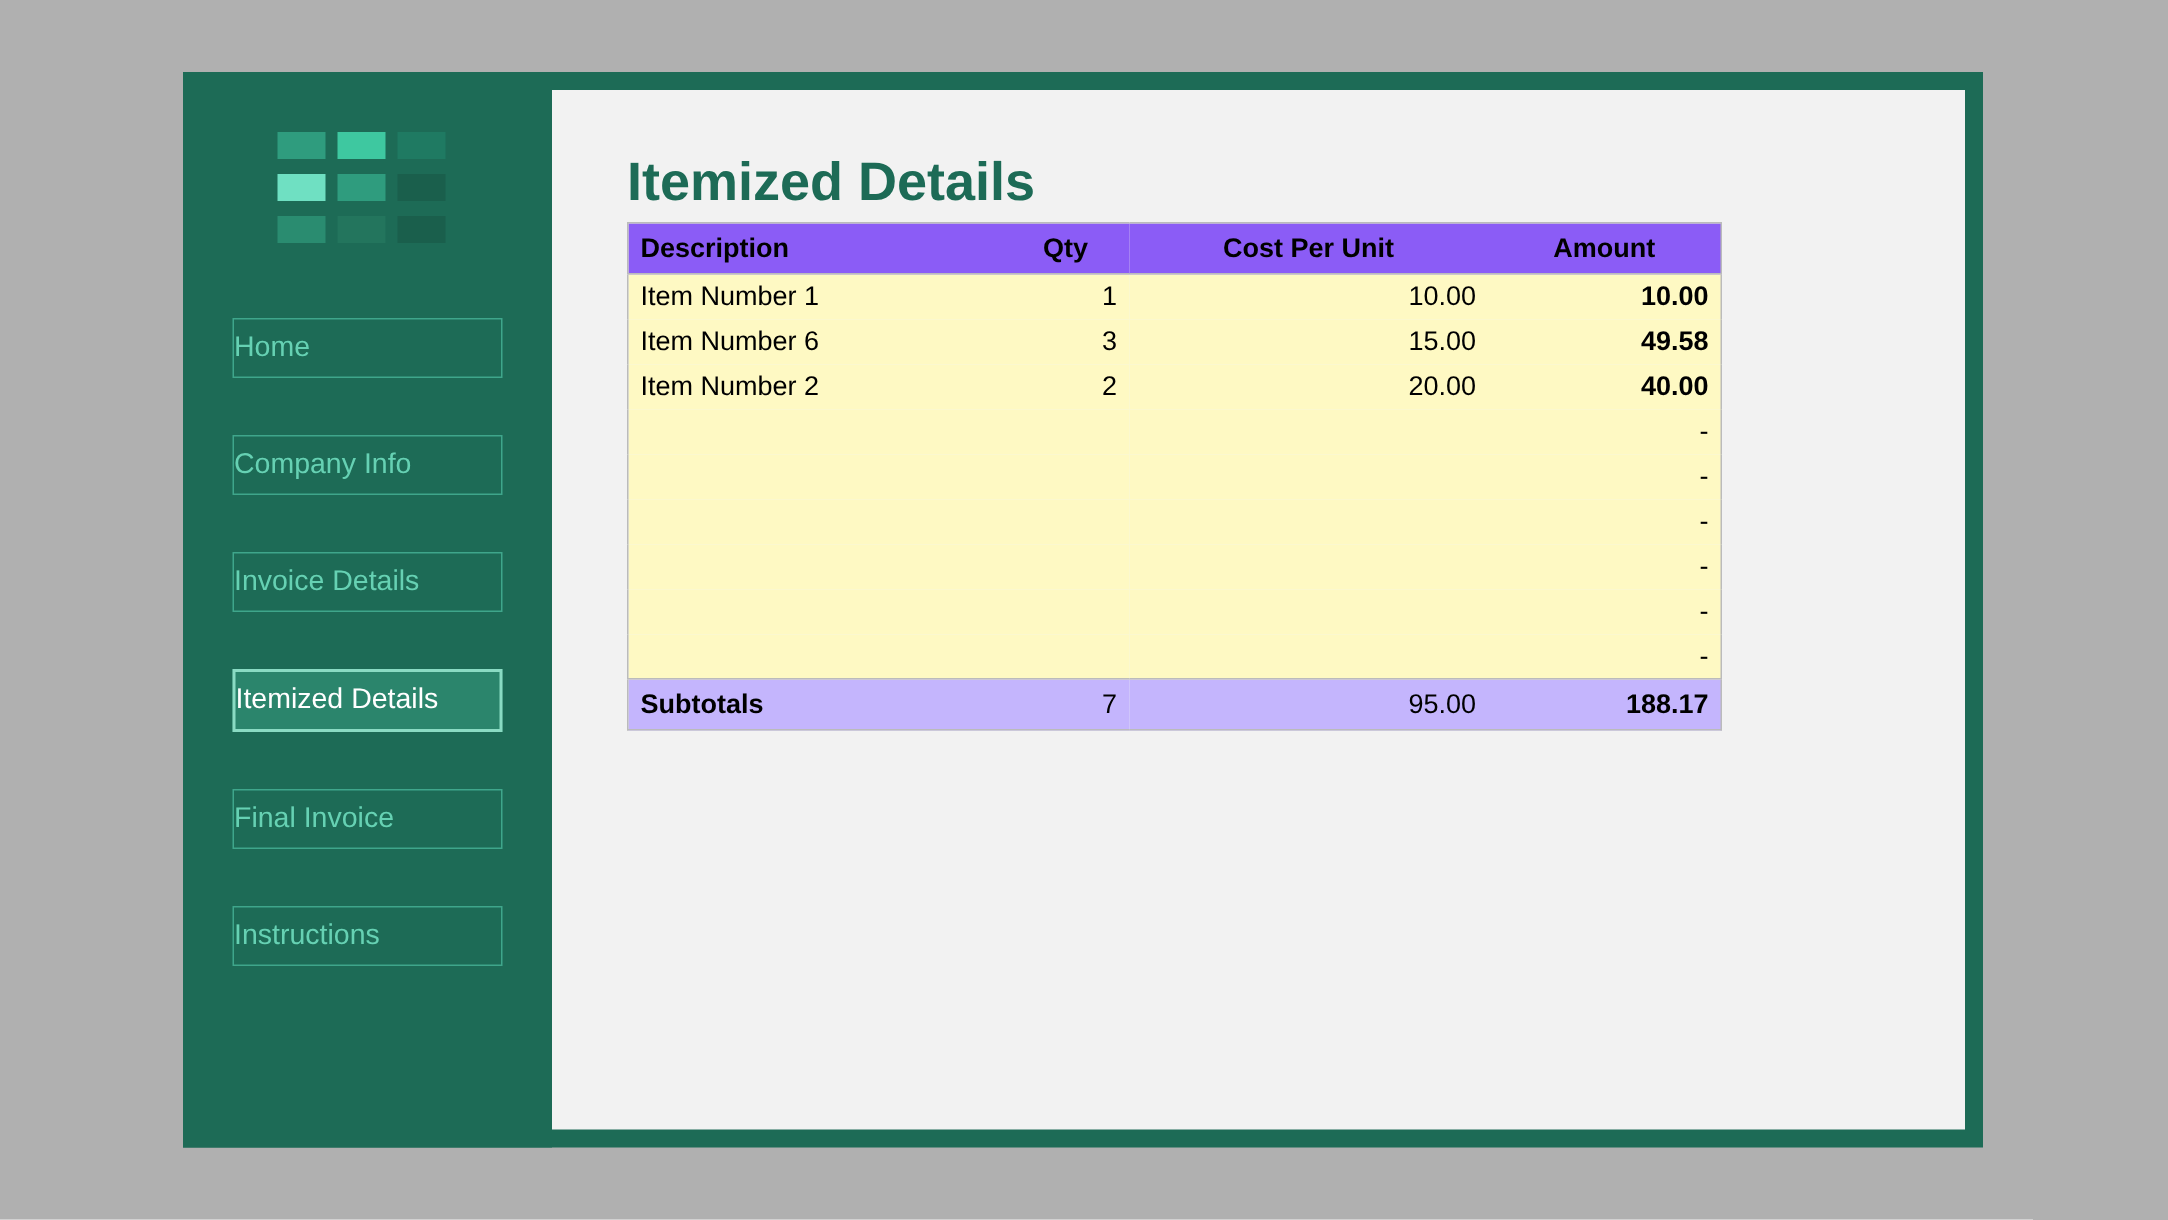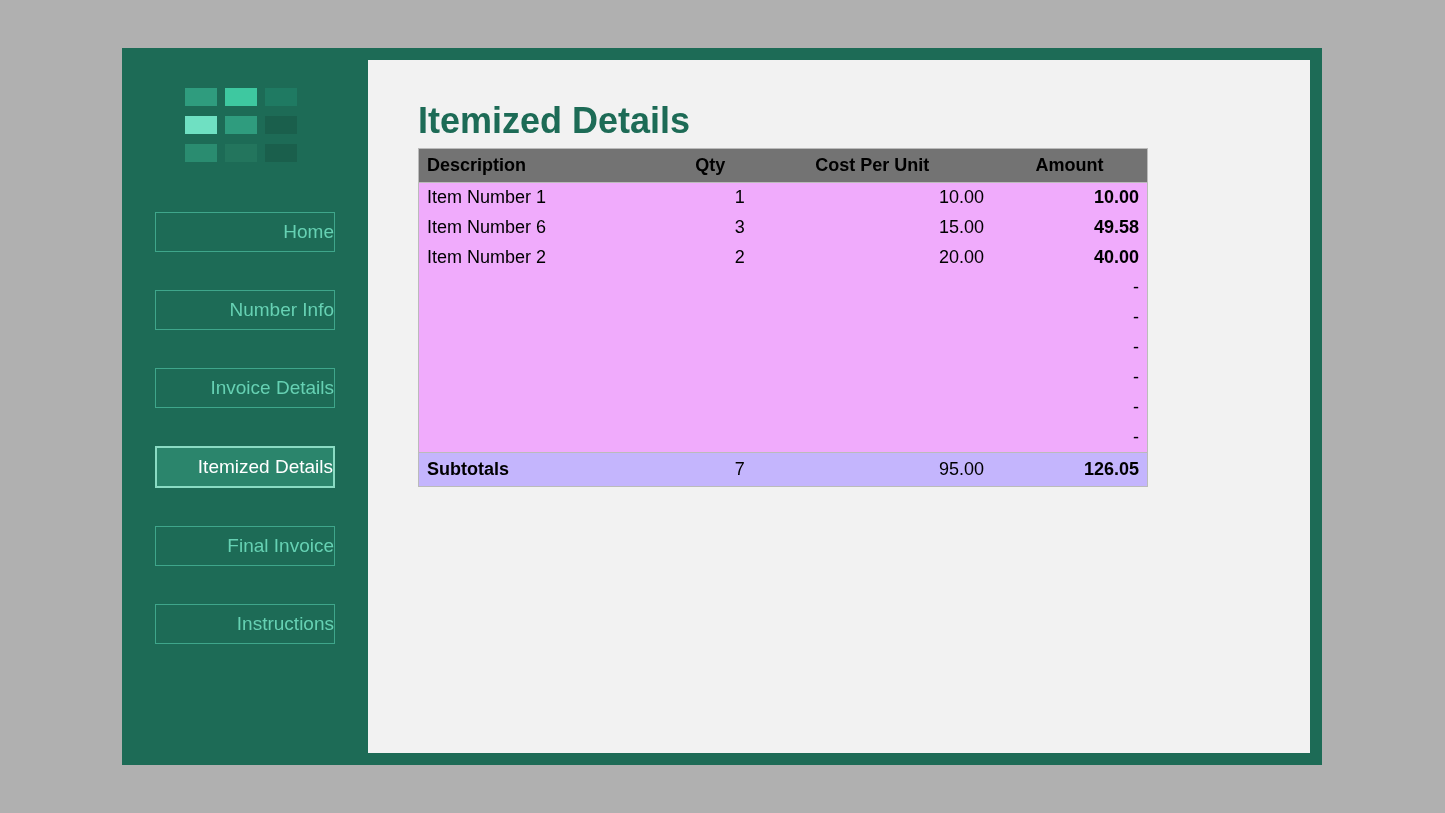--- a/index.html
+++ b/index.html
@@ -43,21 +43,21 @@
   }
   .nav {
     display: flex;
     flex-direction: column;
     gap: 38px;
     width: 180px;
   }
   .nav-item {
     border: 1px solid #3fa68b;
     color: #66d1b3;
-    text-align: right;
+    text-align: left;
     padding: 8px 0;
     font-size: 19px;
     cursor: pointer;
     background: transparent;
   }
   .nav-item.active {
     background: #2b856c;
     border: 2px solid #8adbc3;
     color: #ffffff;
   }
@@ -78,34 +78,34 @@
     font-size: 18px;
     margin-bottom: 44px;
   }
   table {
     border-collapse: collapse;
     width: 730px;
     font-size: 18px;
     border: 1px solid #bbb;
   }
   thead tr {
-    background: #737373;
+    background: #8b5cf6;
   }
   th {
     text-align: left;
     font-weight: 700;
     padding: 6px 8px;
     border-bottom: 1px solid #bbb;
     color: #000;
   }
   th.qty, th.cpu, th.amt { text-align: center; }
   tbody td {
     padding: 4px 8px;
     color: #000;
-    background: #f0abfc;
+    background: #fef9c3;
     height: 30px;
   }
   td.qty, td.cpu, td.amt { text-align: right; }
   td.amt { font-weight: 700; }
   tfoot tr { background: #c4b5fd; }
   tfoot td {
     padding: 6px 8px;
     font-weight: 700;
     color: #000;
     border-top: 1px solid #bbb;
@@ -131,21 +131,21 @@
           <div class="logo-cell" style="background: rgb(26, 95, 76);"></div>
         </div>
         <div class="logo-row">
           <div class="logo-cell" style="background: rgb(42, 140, 112);"></div>
           <div class="logo-cell" style="background: rgb(35, 117, 93);"></div>
           <div class="logo-cell" style="background: rgb(26, 95, 76);"></div>
         </div>
       </div>
     <div class="nav" id="nav">
         <div class="nav-item">Home</div>
-        <div class="nav-item">Number Info</div>
+        <div class="nav-item">Company Info</div>
         <div class="nav-item">Invoice Details</div>
         <div class="nav-item active">Itemized Details</div>
         <div class="nav-item">Final Invoice</div>
         <div class="nav-item">Instructions</div>
       </div>
   </div>
 
   <div class="content">
     <div class="page-title">Itemized Details</div>
 
@@ -212,19 +212,19 @@
             <td class="qty"></td>
             <td class="cpu"></td>
             <td class="amt" style="font-weight: 400;">-</td>
           </tr>
         </tbody>
       <tfoot>
         <tr>
           <td>Subtotals</td>
           <td class="qty">7</td>
           <td class="cpu">95.00</td>
-          <td class="amt">126.05</td>
+          <td class="amt">188.17</td>
         </tr>
       </tfoot>
     </table>
   </div>
 
 </div>
 
 </body></html>

